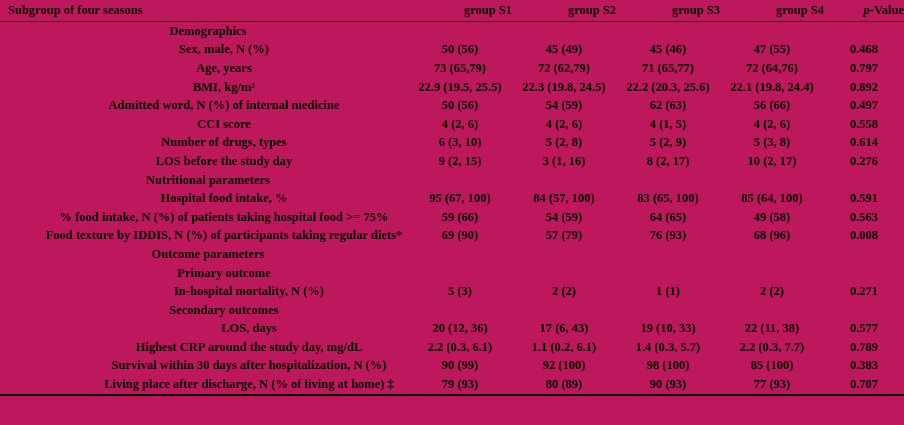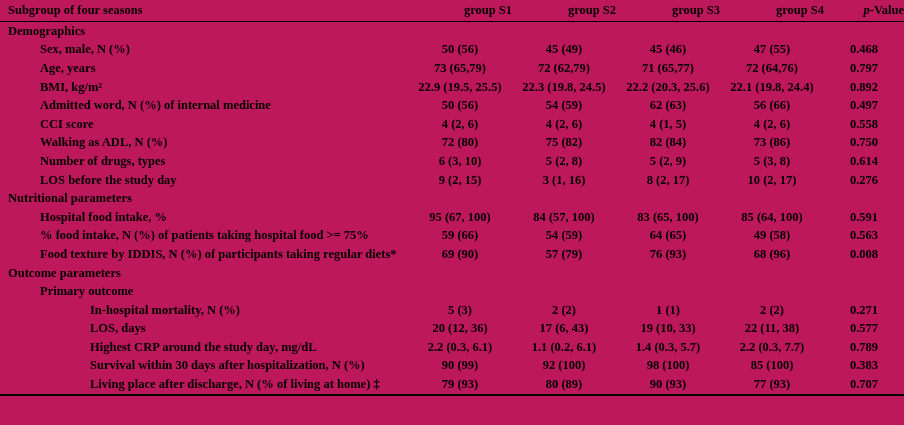--- a/index.html
+++ b/index.html
@@ -36,21 +36,21 @@
   th.num-col i { font-style: italic; }
 
   tbody td {
     font-size: 12.5px;
     height: 18.6px;
     padding: 0;
     vertical-align: middle;
     white-space: nowrap;
     overflow: hidden;
   }
-  td.label { text-align: left; }
+  td.label { text-align: center; }
   td.val, td.pval { text-align: center; }
   tr.indent-0 td.label { padding-left: 8px; }
   tr.indent-1 td.label { padding-left: 40px; }
   tr.indent-2 td.label { padding-left: 90px; }
   tbody tr:last-child td { border-bottom: 2.5px solid #000000; margin-top: 19px; }
 </style>
 </head>
 <body>
 
 <div class="page">
@@ -116,28 +116,20 @@
         </tr>
         <tr class="indent-1">
           <td class="label">CCI score</td>
           <td class="val">4 (2, 6)</td>
           <td class="val">4 (2, 6)</td>
           <td class="val">4 (1, 5)</td>
           <td class="val">4 (2, 6)</td>
           <td class="pval">0.558</td>
         </tr>
         <tr class="indent-1">
-          <td class="label">Walking as ADL, N (%)</td>
-          <td class="val">72 (80)</td>
-          <td class="val">75 (82)</td>
-          <td class="val">82 (84)</td>
-          <td class="val">73 (86)</td>
-          <td class="pval">0.750</td>
-        </tr>
-        <tr class="indent-1">
           <td class="label">Number of drugs, types</td>
           <td class="val">6 (3, 10)</td>
           <td class="val">5 (2, 8)</td>
           <td class="val">5 (2, 9)</td>
           <td class="val">5 (3, 8)</td>
           <td class="pval">0.614</td>
         </tr>
         <tr class="indent-1">
           <td class="label">LOS before the study day</td>
           <td class="val">9 (2, 15)</td>
@@ -195,20 +187,28 @@
           <td class="pval"></td>
         </tr>
         <tr class="indent-2">
           <td class="label">In-hospital mortality, N (%)</td>
           <td class="val">5 (3)</td>
           <td class="val">2 (2)</td>
           <td class="val">1 (1)</td>
           <td class="val">2 (2)</td>
           <td class="pval">0.271</td>
         </tr>
+        <tr class="indent-1">
+          <td class="label">Secondary outcomes</td>
+          <td class="val"></td>
+          <td class="val"></td>
+          <td class="val"></td>
+          <td class="val"></td>
+          <td class="pval"></td>
+        </tr>
         <tr class="indent-2">
           <td class="label">LOS, days</td>
           <td class="val">20 (12, 36)</td>
           <td class="val">17 (6, 43)</td>
           <td class="val">19 (10, 33)</td>
           <td class="val">22 (11, 38)</td>
           <td class="pval">0.577</td>
         </tr>
         <tr class="indent-2">
           <td class="label">Highest CRP around the study day, mg/dL</td>

